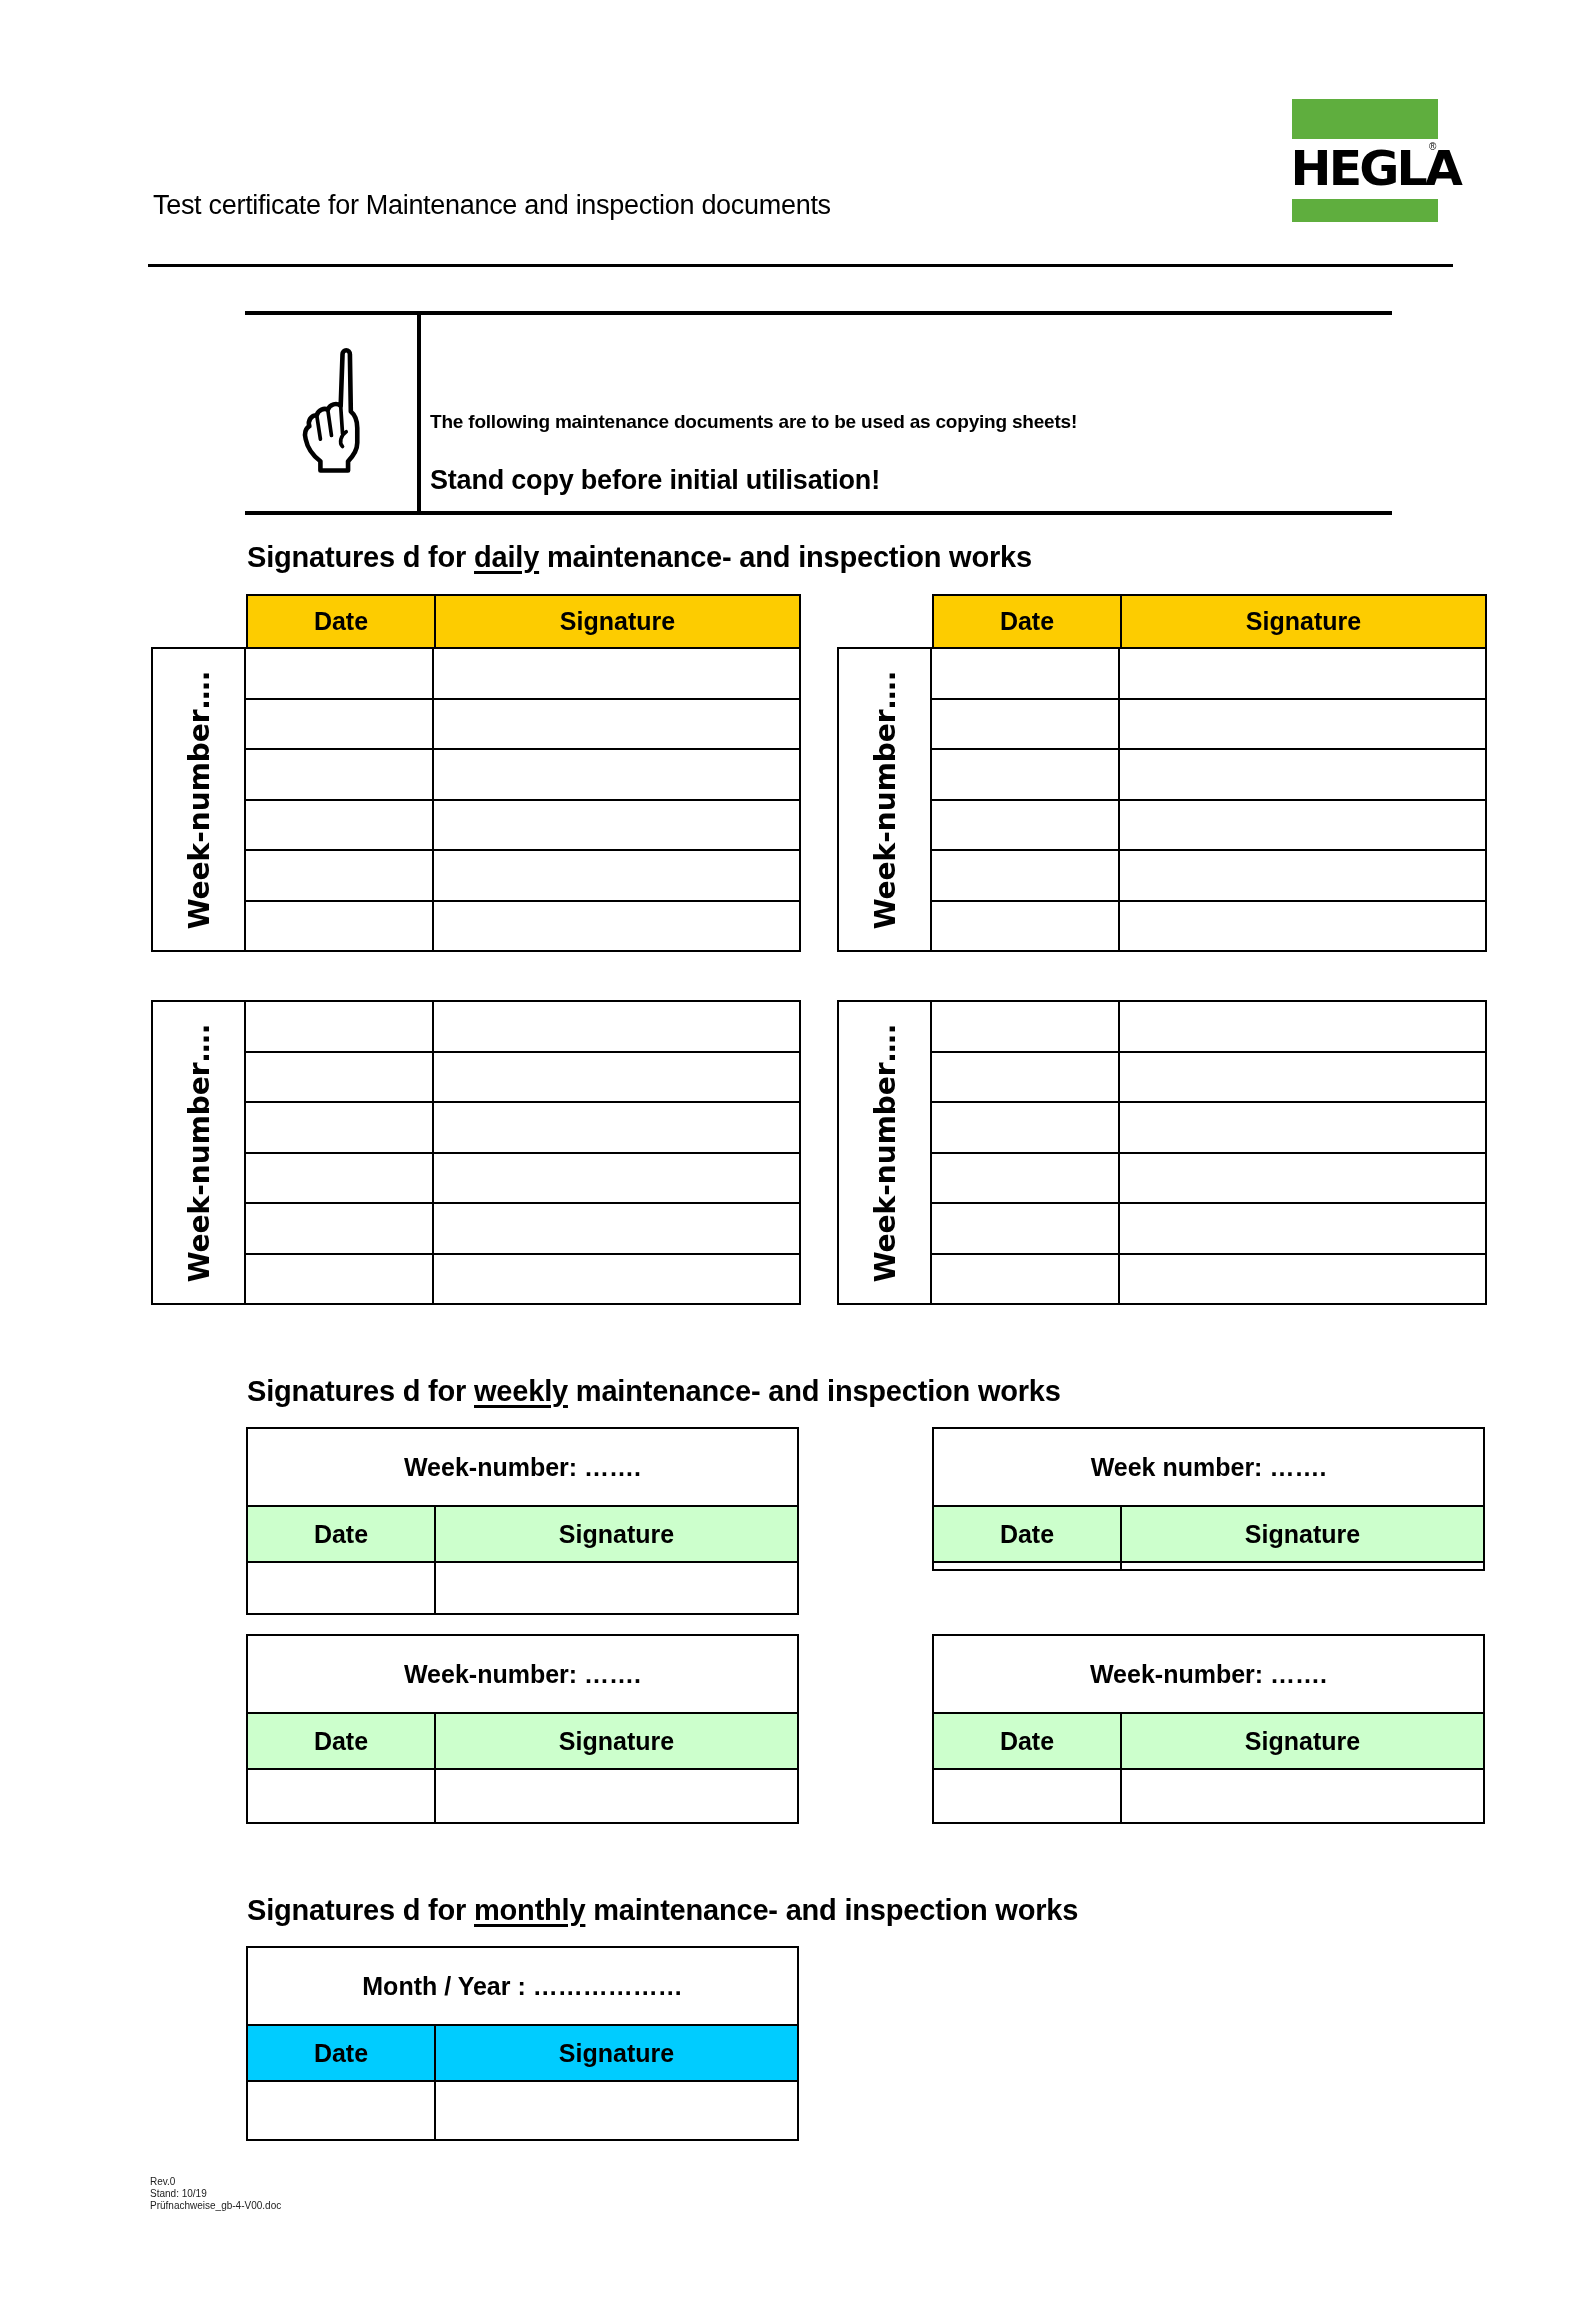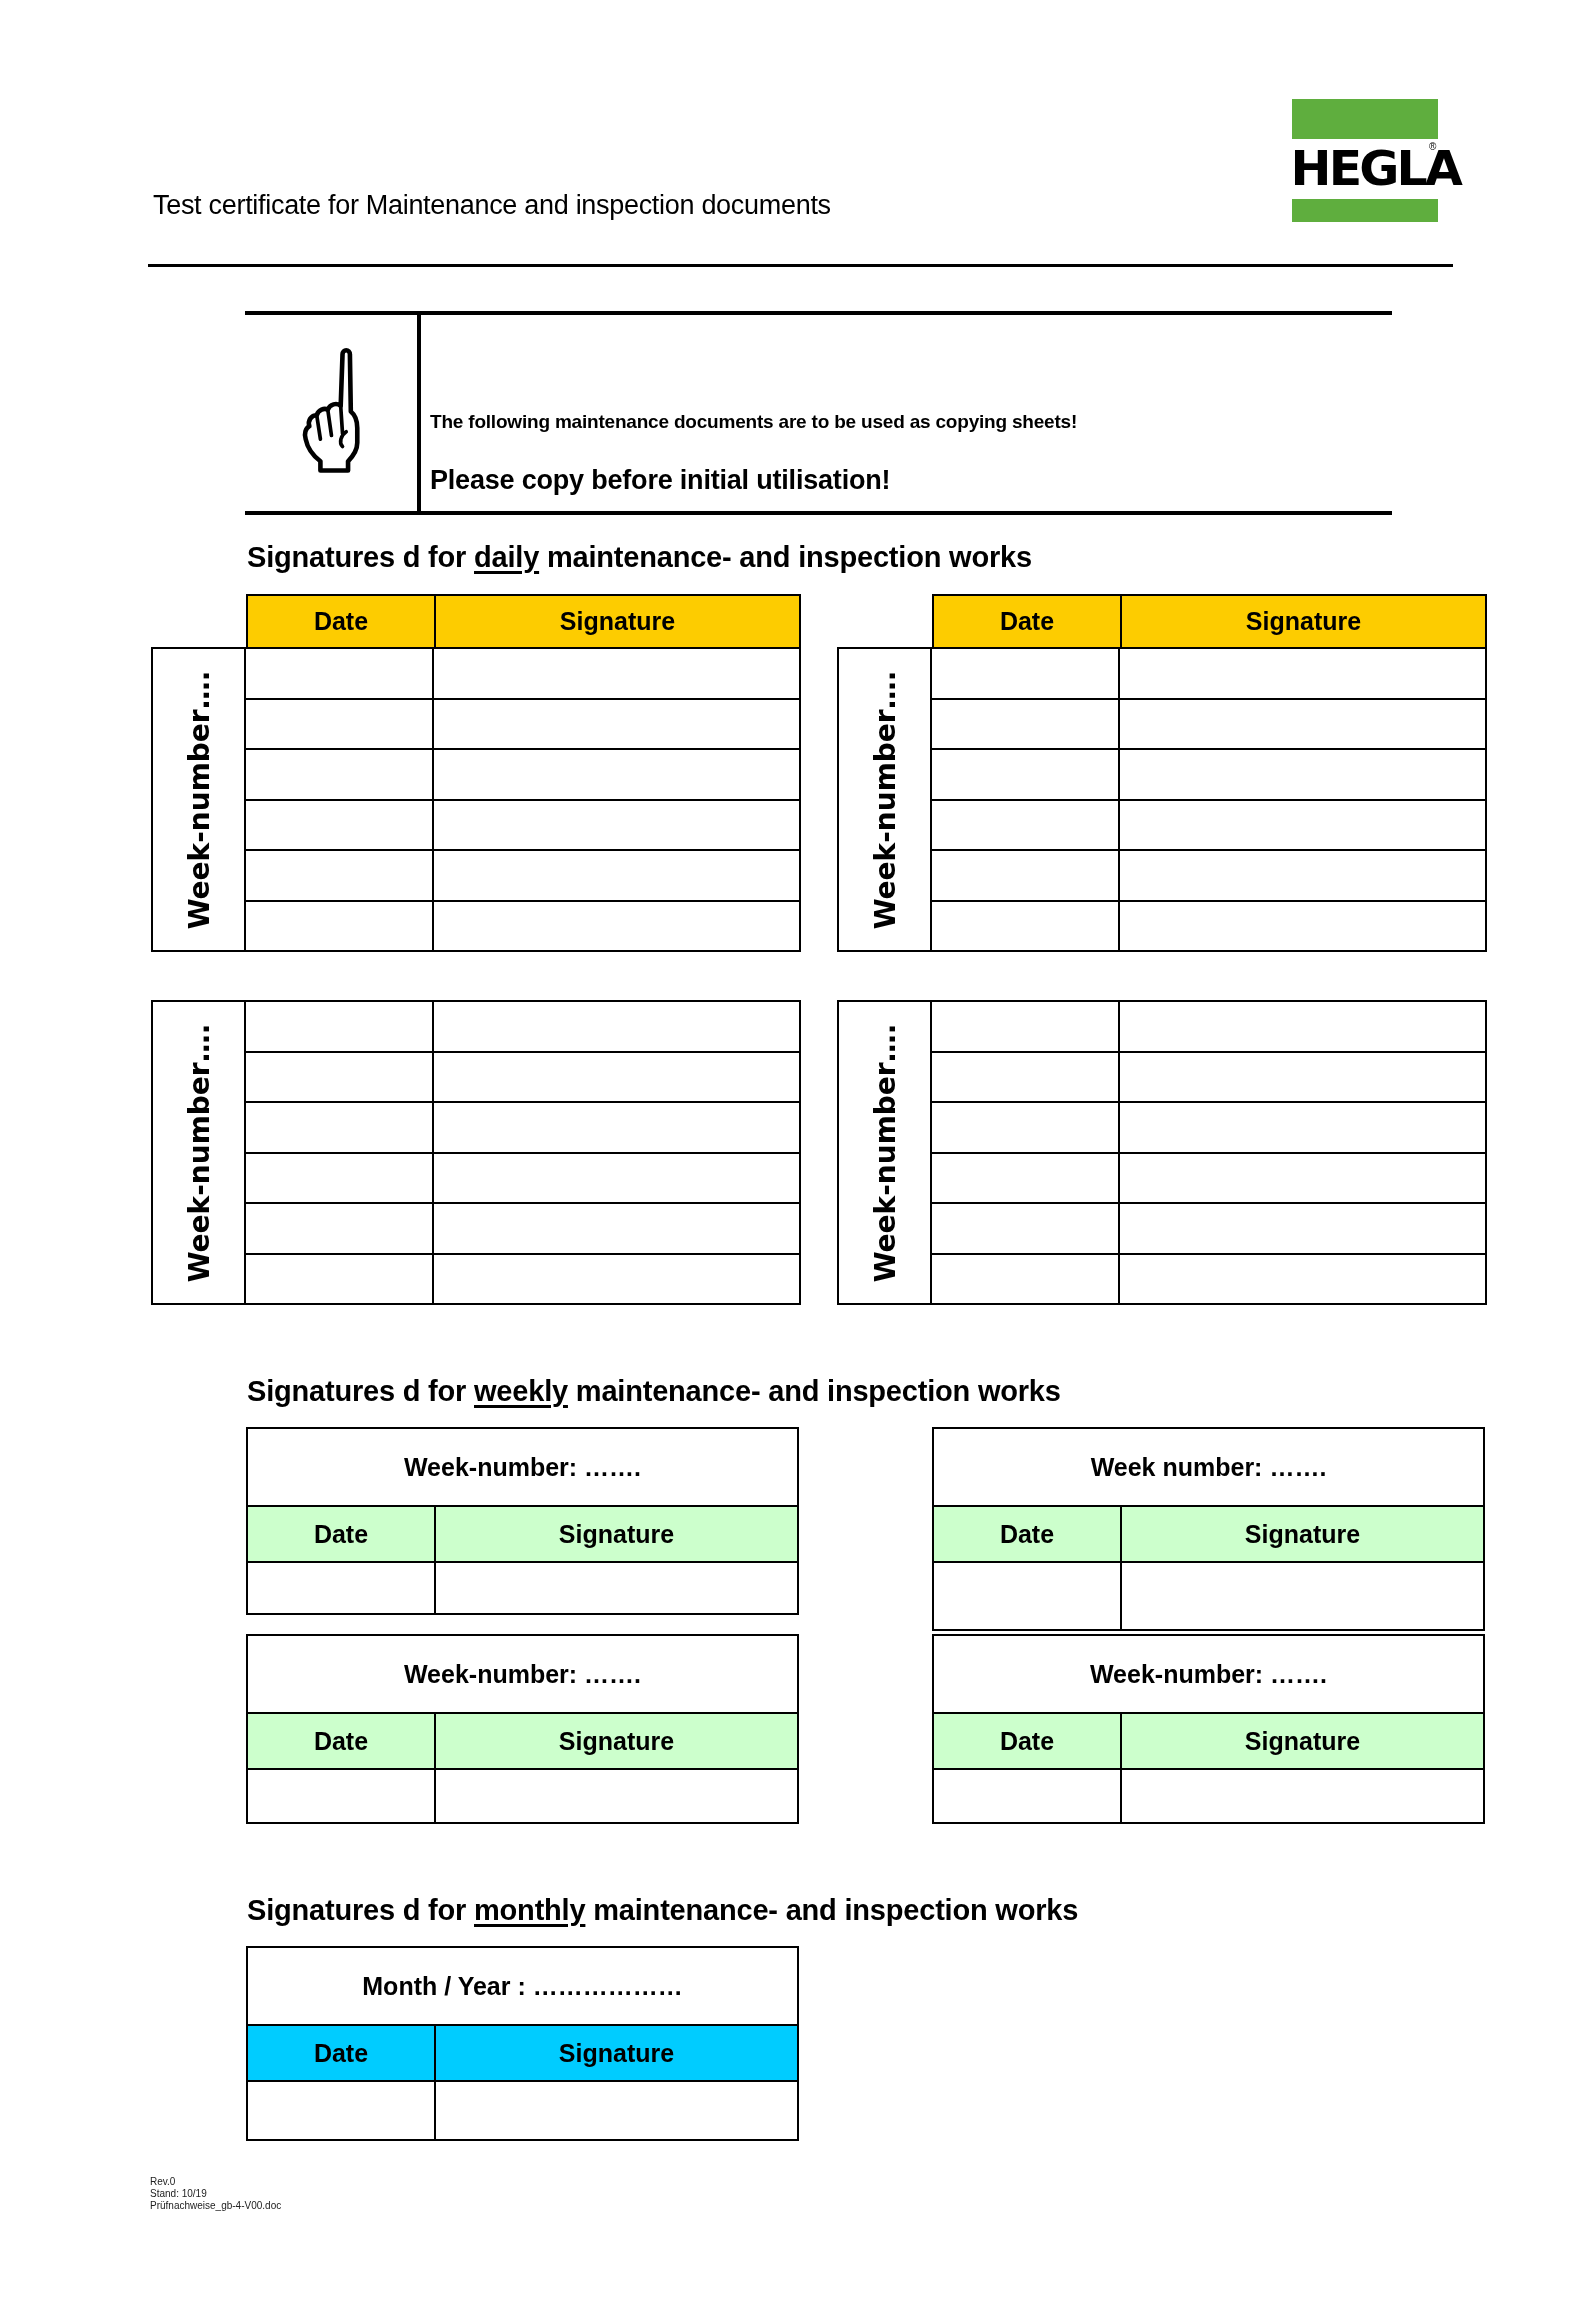--- a/index.html
+++ b/index.html
@@ -68,21 +68,21 @@
 </div>
 <div class="abs header-rule"></div>
 
 <div class="abs notice">
   <svg class="hand" viewBox="0 0 80 140">
     <path d="M46 8 C46 2 54 2 54 8 L55 70 C60 74 62 80 62 88 L62 104 C62 112 58 118 52 124 L52 134 L22 134 L22 124 C14 118 8 110 6 100 C4 94 6 88 10 86 C8 80 12 74 18 74 C20 68 26 66 30 68 C32 62 40 60 44 64 Z" fill="#fff" stroke="#000" stroke-width="5" stroke-linejoin="round"></path>
     <path d="M18 74 L22 100 M30 68 L34 96 M44 64 L46 94 M50 92 C44 96 42 104 46 108" fill="none" stroke="#000" stroke-width="4" stroke-linecap="round"></path>
   </svg>
   <div class="divider"></div>
   <div class="line1">The following maintenance documents are to be used as copying sheets!</div>
-  <div class="line2">Please copy before initial utilisation!</div>
+  <div class="line2">Stand copy before initial utilisation!</div>
 </div>
 
 <div class="abs section-title" style="left:247px; top:541px;">
   <span>Signatures d for </span><u>daily</u><span> maintenance- and inspection works</span>
 </div>
 
 <div class="daily-head" style="left:246px; top:594px; width:555px;">
   <div class="c date">Date</div>
   <div class="c sig">Signature</div>
 </div>
@@ -229,21 +229,21 @@
   <div class="hdr">
       <div class="c date">Date</div>
       <div class="c sig">Signature</div>
     </div>
   <div class="body">
       <div class="date"></div>
       <div class="sig"></div>
     </div>
 </div>
 
-<div class="box weekly" style="left:932px; top:1427px; height:204px;">
+<div class="box weekly" style="left:932px; top:1427px; height:144px;">
   <div class="ttl">Week number: …….</div>
   <div class="hdr">
       <div class="c date">Date</div>
       <div class="c sig">Signature</div>
     </div>
   <div class="body">
       <div class="date"></div>
       <div class="sig"></div>
     </div>
 </div>

